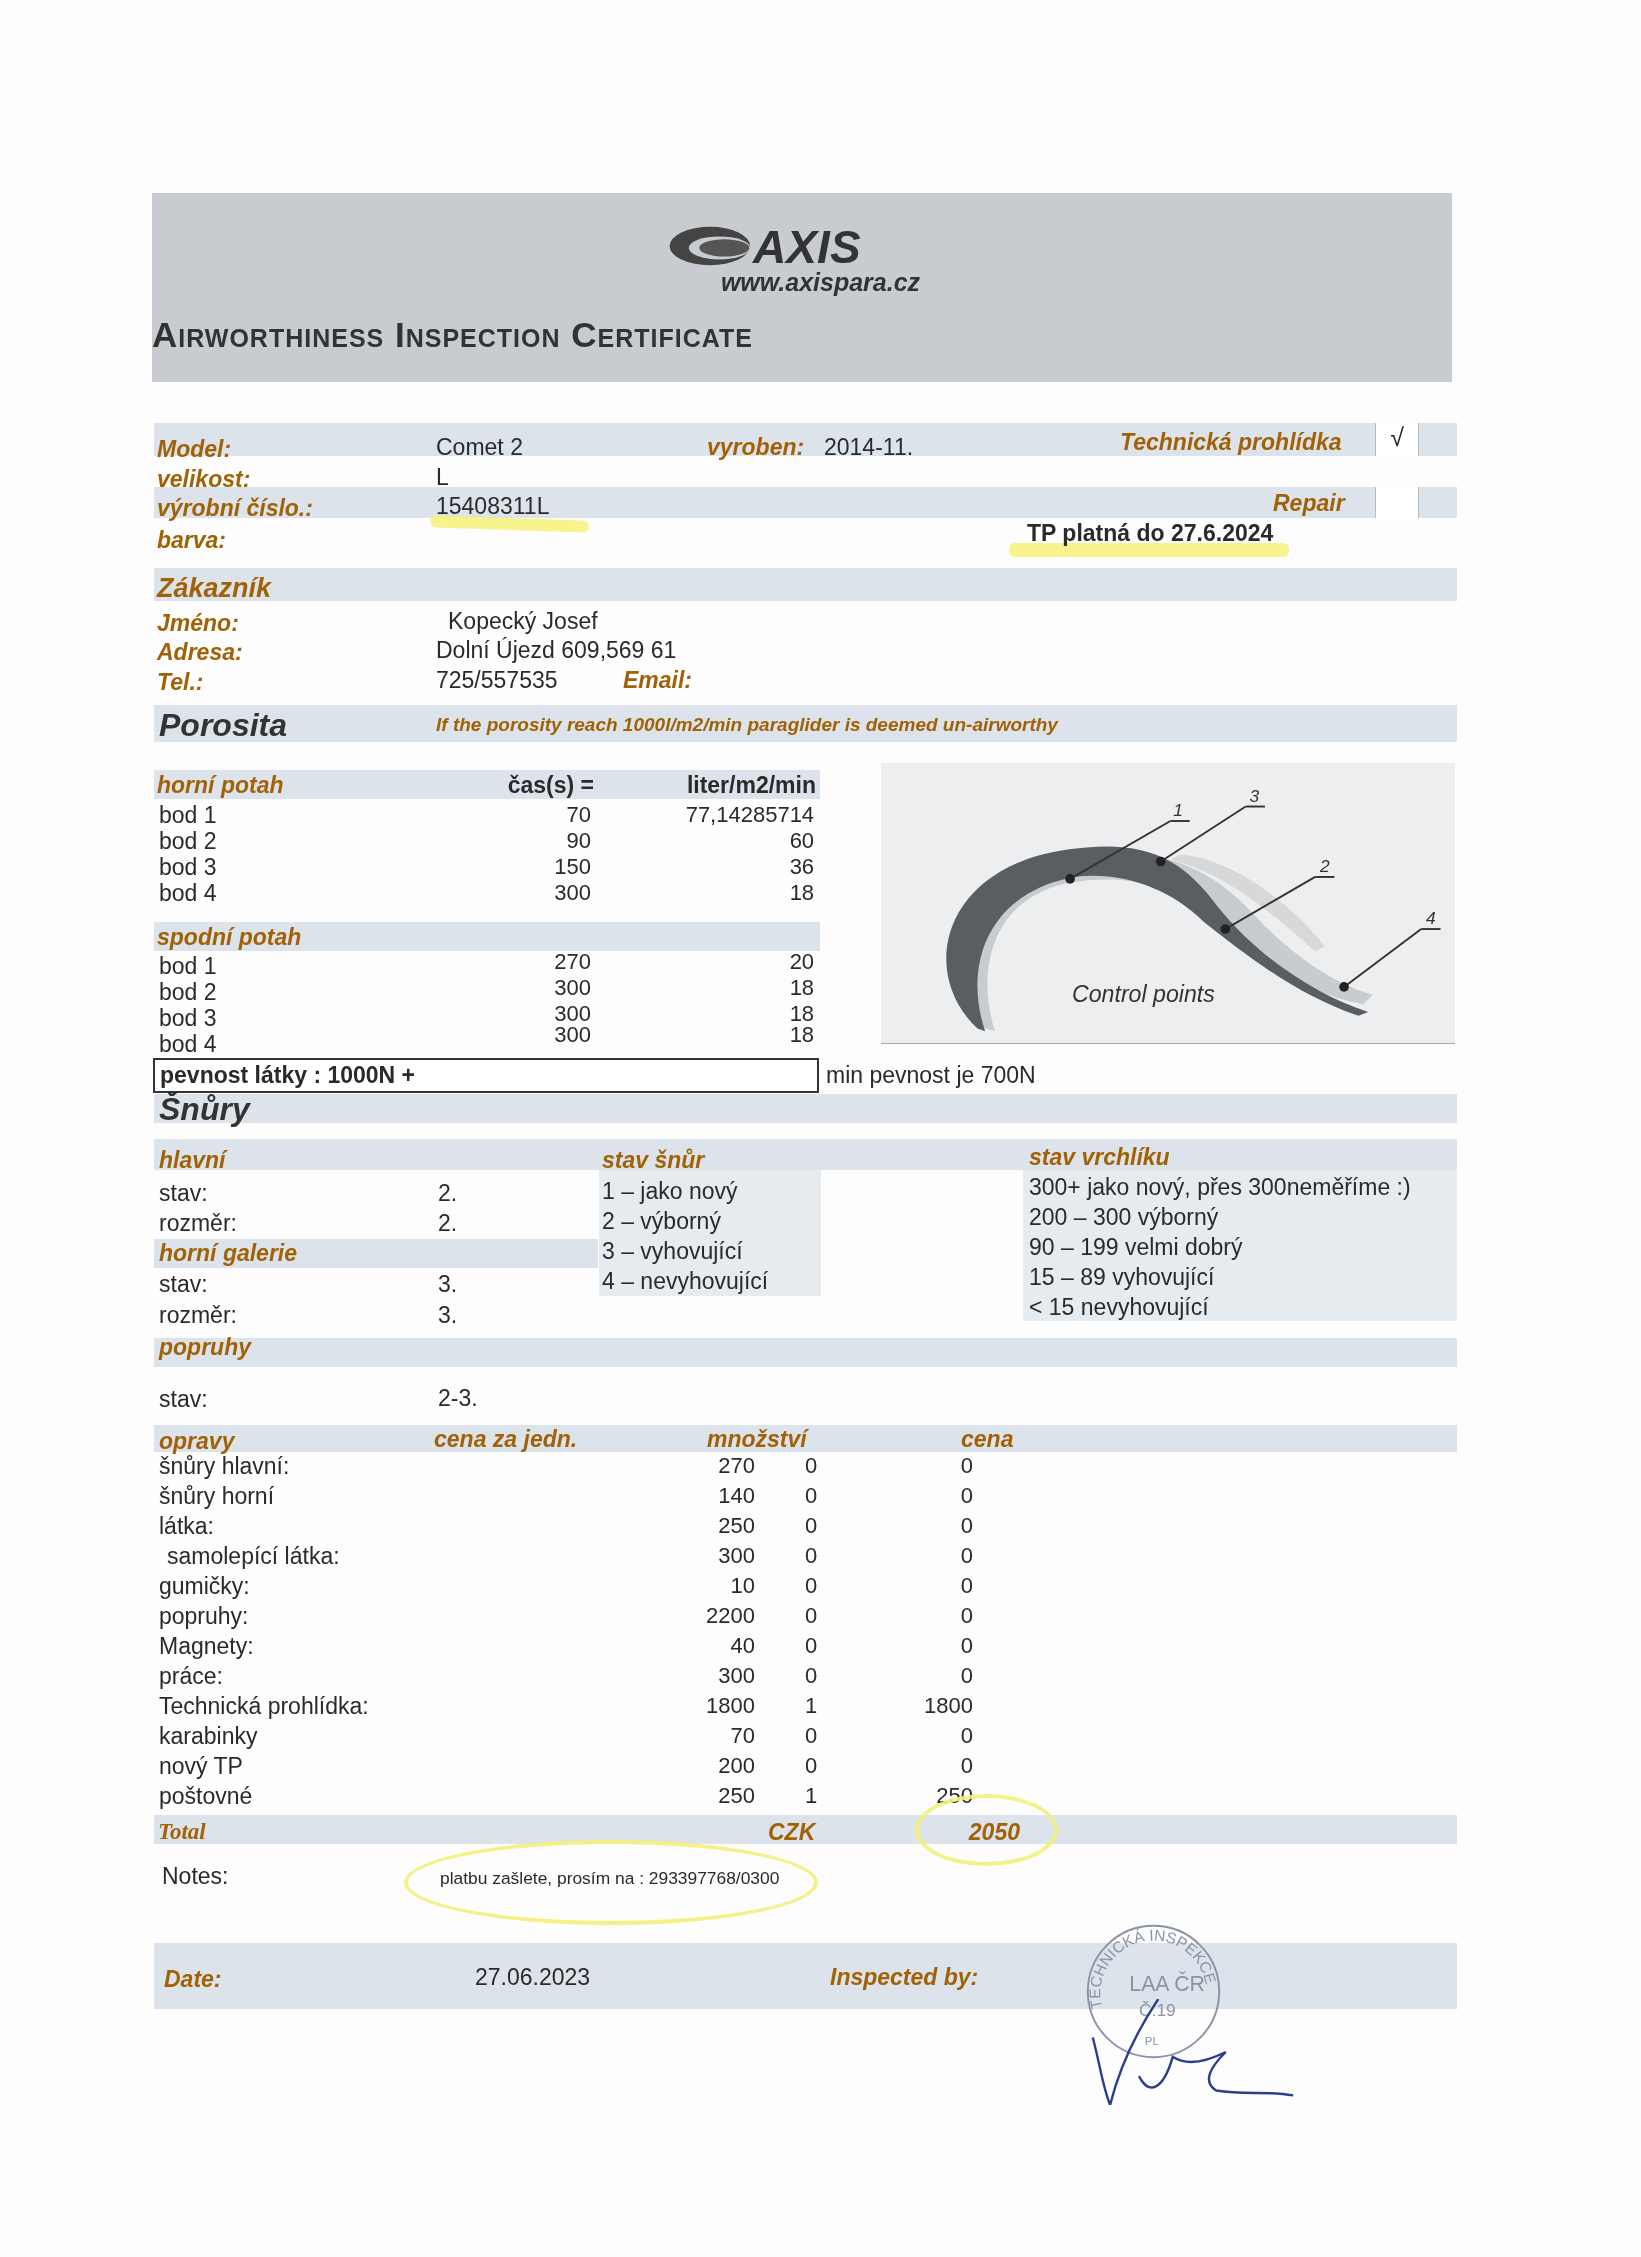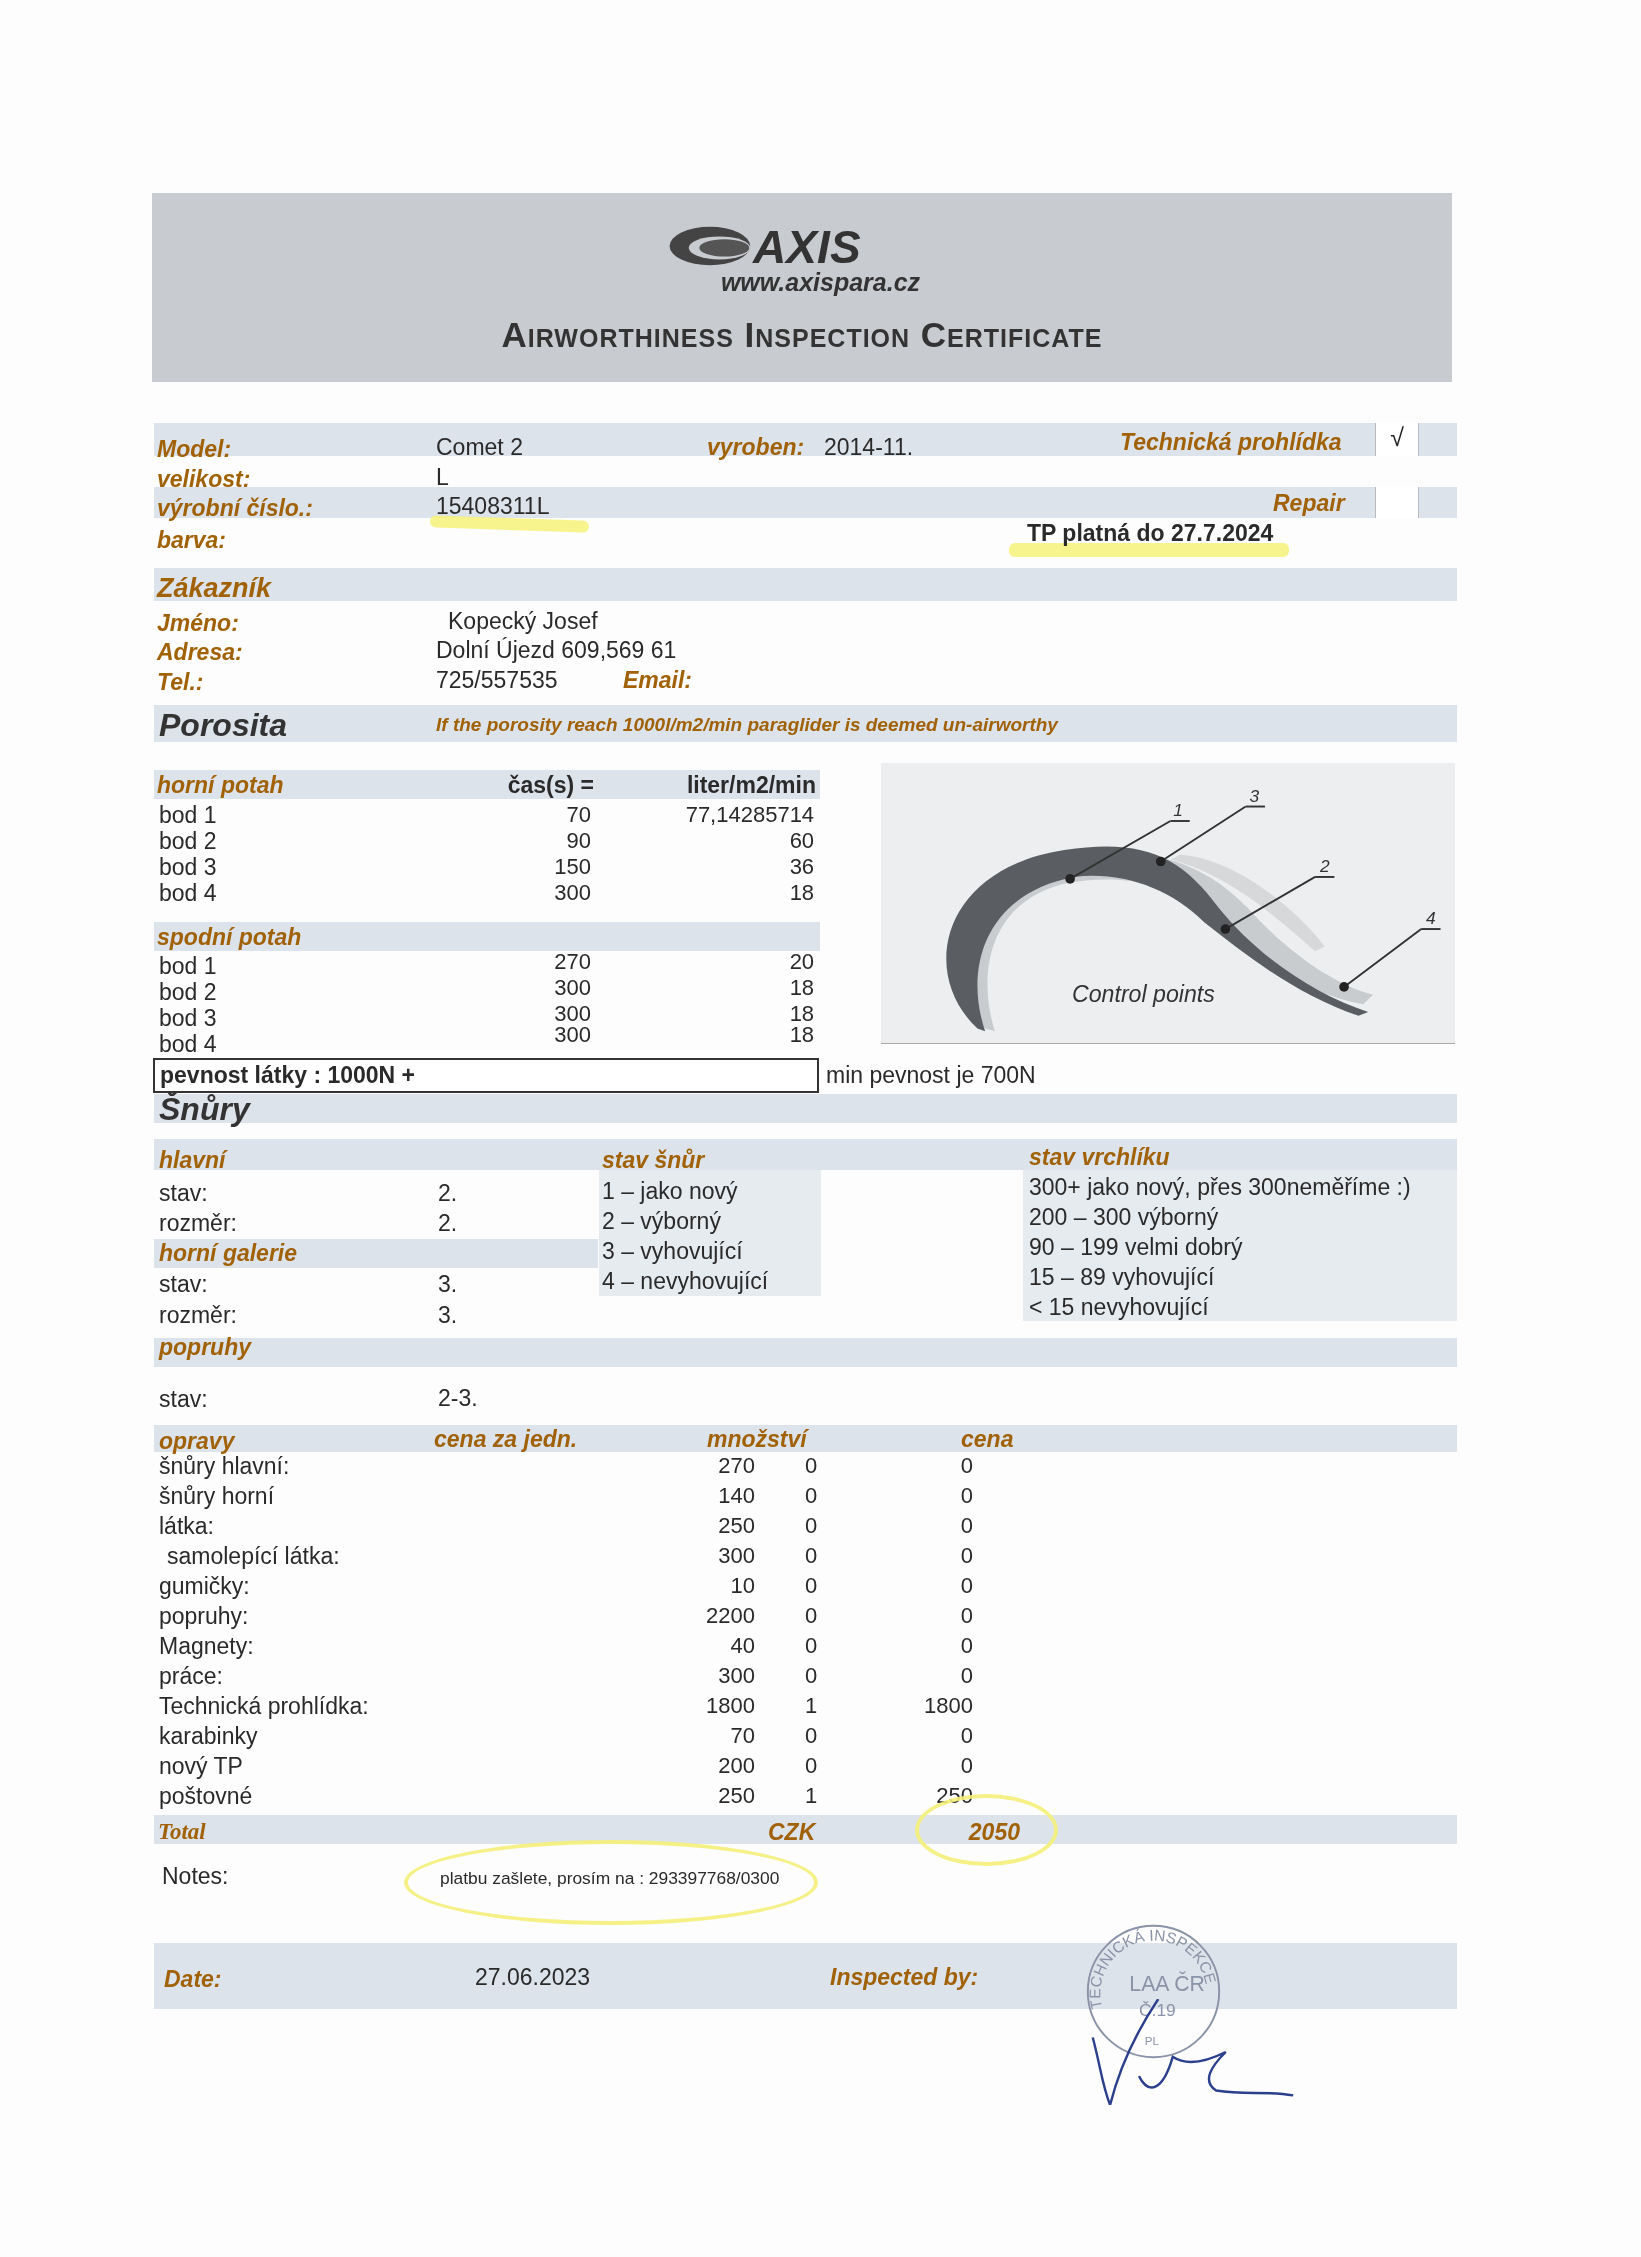--- a/index.html
+++ b/index.html
@@ -9,21 +9,21 @@
   }
   .abs { position: absolute; }
   .band { position: absolute; background: #dde3ea; }
   .band.light { background: #e6ebf0; }
   .lbl { font-style: italic; font-weight: bold; font-size: 23px; color: #a16207; }
   .val { font-size: 23px; color: #2a2a2a; }
   .num { font-size: 22px; color: #2a2a2a; text-align: right; }
   .hdr-banner { left: 152px; top: 193px; width: 1300px; height: 189px; background: #c8cbd0; }
   .axis-logo { left: 666px; top: 222px; width: 251px; height: 48px; }
   .url { left: 579px; top: 268px; width: 483px; text-align: center; font-size: 25px; font-weight: bold; font-style: italic; color: #333; }
-  .cert-title { left: 152px; top: 315px; width: 1300px; text-align: center; font-size: 35px; font-weight: bold; letter-spacing: 1px; color: #333; font-variant: small-caps; }
+  .cert-title { left: 152px; top: 315px; width: 1300px; font-size: 35px; font-weight: bold; letter-spacing: 1px; color: #333; font-variant: small-caps; }
   .check-box { background: #fff; border-left: 1px solid #bbb; border-right: 1px solid #bbb; text-align: center; font-size: 25px; }
   .hl { position: absolute; background: #f6f27a; opacity: .85; border-radius: 5.8px; }
   .ring { position: absolute; border: 4.8px solid #f4f07a; border-radius: 50%; opacity: .9; }
   .boxed { position: absolute; left: 153px; top: 1058px; width: 666px; height: 35px; border: 2.9px solid #333; background: #fff; box-sizing: border-box; }
   .section-h { font-style: italic; font-weight: bold; font-size: 32px; color: #333; }
   .diagram { left: 881px; top: 763px; width: 574px; height: 280px; background: #eceeef; border-bottom: 1px solid #aaa; }
   .row-text { line-height: 30px; }
   .stamp { left: 1083px; top: 1921px; width: 141px; height: 141px; }
   .sig { left: 1081px; top: 1999px; width: 222px; height: 106px; }
 </style>
@@ -55,21 +55,21 @@
 
 <div class="abs lbl" style="left:157px;top:495px;">výrobní číslo.:</div>
 <div class="hl" style="left:430px;top:518px;width:159px;height:11.6px;transform:rotate(2deg);"></div>
 <div class="abs val" style="left:436px;top:493px;">15408311L</div>
 <div class="abs lbl" style="left:1273px;top:490px;">Repair</div>
 <div class="abs check-box" style="left:1375px;top:487px;width:42px;height:31px;"></div>
 
 <div class="abs lbl" style="left:157px;top:527px;">barva:</div>
 <div class="abs val" style="left:436px;top:527px;"></div>
 <div class="hl" style="left:1009px;top:543px;width:280px;height:13.5px;"></div>
-<div class="abs val" style="left:1027px;top:520px;font-weight:bold;">TP platná do 27.7.2024</div>
+<div class="abs val" style="left:1027px;top:520px;font-weight:bold;">TP platná do 27.6.2024</div>
 
 <div class="band" style="left:154px;top:568px;width:1303px;height:33px;"></div>
 <div class="abs lbl" style="left:157px;top:573px;font-size:27px;">Zákazník</div>
 <div class="abs lbl" style="left:157px;top:610px;">Jméno:</div>
 <div class="abs val" style="left:448px;top:608px;">Kopecký Josef</div>
 <div class="abs lbl" style="left:157px;top:639px;">Adresa:</div>
 <div class="abs val" style="left:436px;top:637px;">Dolní Újezd 609,569 61</div>
 <div class="abs lbl" style="left:157px;top:669px;">Tel.:</div>
 <div class="abs val" style="left:436px;top:667px;">725/557535</div>
 <div class="abs lbl" style="left:623px;top:667px;">Email:</div>

